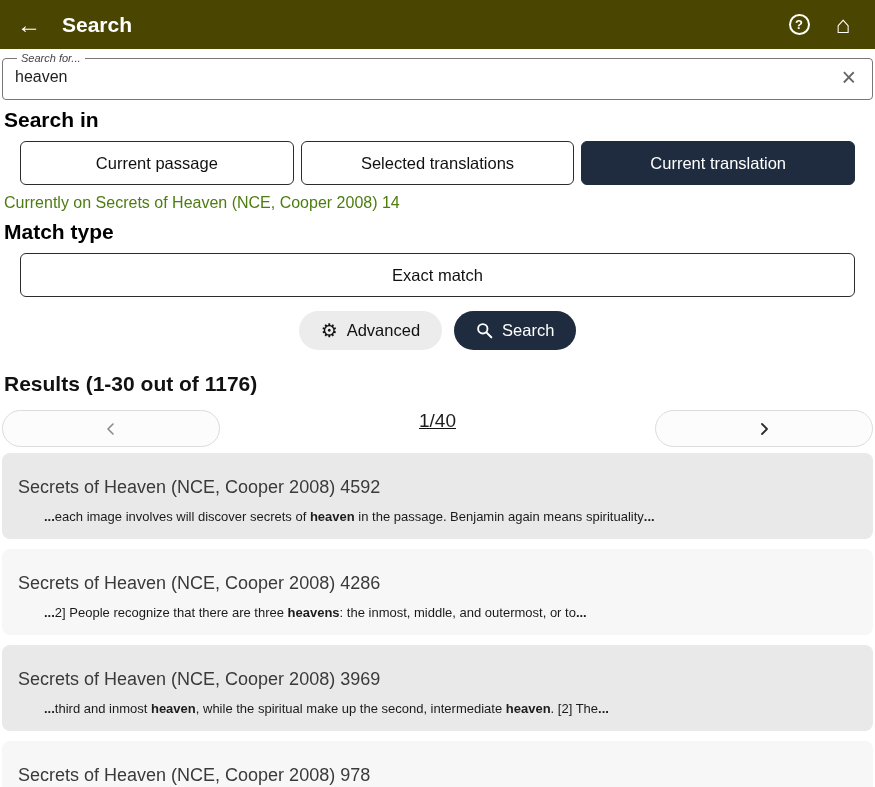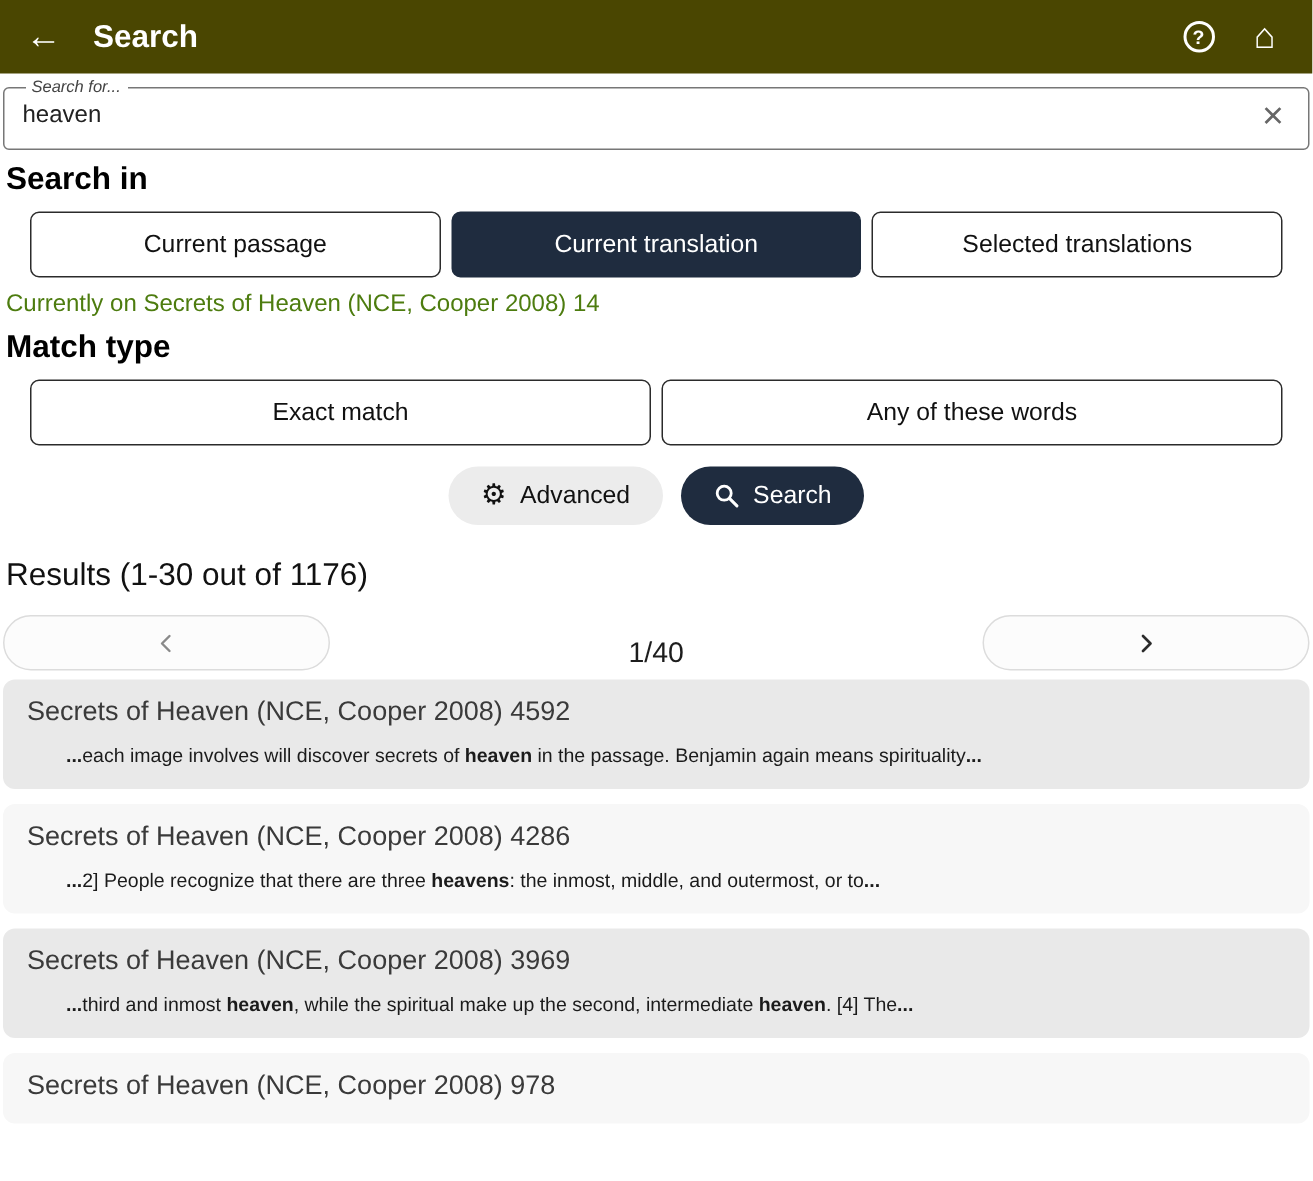--- a/index.html
+++ b/index.html
@@ -95,41 +95,41 @@
     padding: 10px 22px; font-size: 16.5px;
     font-family: "Liberation Sans", sans-serif;
     cursor: pointer;
   }
   .advanced-btn { background: #ececec; color: #111; }
   .advanced-btn .gear { font-size: 19px; line-height: 1; }
   .search-btn { background: #1f2c3f; color: #fff; }
 
   
   .results-heading {
-    font-size: 21px; font-weight: 400; margin: 22px 4px 14px 4px;
+    font-size: 21px; font-weight: 700; margin: 22px 4px 14px 4px;
   }
   .pagination {
-    display: flex; align-items: flex-end; margin: 0 2px 6px 2px;
+    display: flex; align-items: flex-start; margin: 0 2px 6px 2px; text-decoration: underline;
   }
   .page-btn {
     width: 218px; height: 37px;
     background: #fcfcfc; border: 1px solid #dcdcdc; border-radius: 19px;
     display: flex; align-items: center; justify-content: center;
     cursor: pointer;
   }
   .page-indicator {
     flex: 1; text-align: center; font-size: 19px; color: #1d1d1d;
   }
 
   .results-list { margin: 4px 0 0 0; }
   .result-item {
     background: #e9e9e9;
     border-radius: 8px;
     margin: 0 2px 10px 2px;
-    padding: 11px 16px 15px 16px;
+    padding: 24px 16px 15px 16px;
     cursor: pointer;
   }
   .result-item.alt { background: #f7f7f7; }
   .result-title {
     font-size: 18px; color: #3a3a3a;
   }
   .result-snippet {
     font-size: 13px; color: #1b1b1b;
     margin: 11px 0 0 26px;
   }
@@ -154,29 +154,28 @@
   <legend>Search for...</legend>
   <div class="search-row">
     <input class="search-input" type="text" value="heaven" style="">
     <button class="clear-btn">×</button>
   </div>
 </fieldset>
 
 <div class="section-heading">Search in</div>
 <div class="btn-group">
   <button class="option-btn">Current passage</button>
+  <button class="option-btn">Selected translations</button>
   <button class="option-btn selected">Current translation</button>
-  <button class="option-btn">Selected translations</button>
 </div>
 <div class="status-line">Currently on Secrets of Heaven (NCE, Cooper 2008) 14</div>
 
 <div class="section-heading">Match type</div>
 <div class="btn-group">
   <button class="option-btn">Exact match</button>
-  <button class="option-btn">Any of these words</button>
 </div>
 
 <div class="action-row">
   <button class="pill-btn advanced-btn">
     <span class="gear">⚙</span>
     <span>Advanced</span>
   </button>
   <button class="pill-btn search-btn">
     <span style="display:flex;">
       <svg width="17" height="17" viewBox="0 0 20 20">
@@ -212,18 +211,18 @@
     <div class="result-item">
       <div class="result-title">Secrets of Heaven (NCE, Cooper 2008) 4592</div>
       <div class="result-snippet"><b>...</b><span>each image involves will discover secrets of </span><b>heaven</b><span> in the passage. Benjamin again means spirituality</span><b>...</b></div>
     </div>
     <div class="result-item alt">
       <div class="result-title">Secrets of Heaven (NCE, Cooper 2008) 4286</div>
       <div class="result-snippet"><b>...</b><span>2] People recognize that there are three </span><b>heavens</b><span>: the inmost, middle, and outermost, or to</span><b>...</b></div>
     </div>
     <div class="result-item">
       <div class="result-title">Secrets of Heaven (NCE, Cooper 2008) 3969</div>
-      <div class="result-snippet"><b>...</b><span>third and inmost </span><b>heaven</b><span>, while the spiritual make up the second, intermediate </span><b>heaven</b><span>.  [4] The</span><b>...</b></div>
+      <div class="result-snippet"><b>...</b><span>third and inmost </span><b>heaven</b><span>, while the spiritual make up the second, intermediate </span><b>heaven</b><span>.  [2] The</span><b>...</b></div>
     </div>
     <div class="result-item alt">
       <div class="result-title">Secrets of Heaven (NCE, Cooper 2008) 978</div>
     </div>
   </div>
 
 </body></html>

